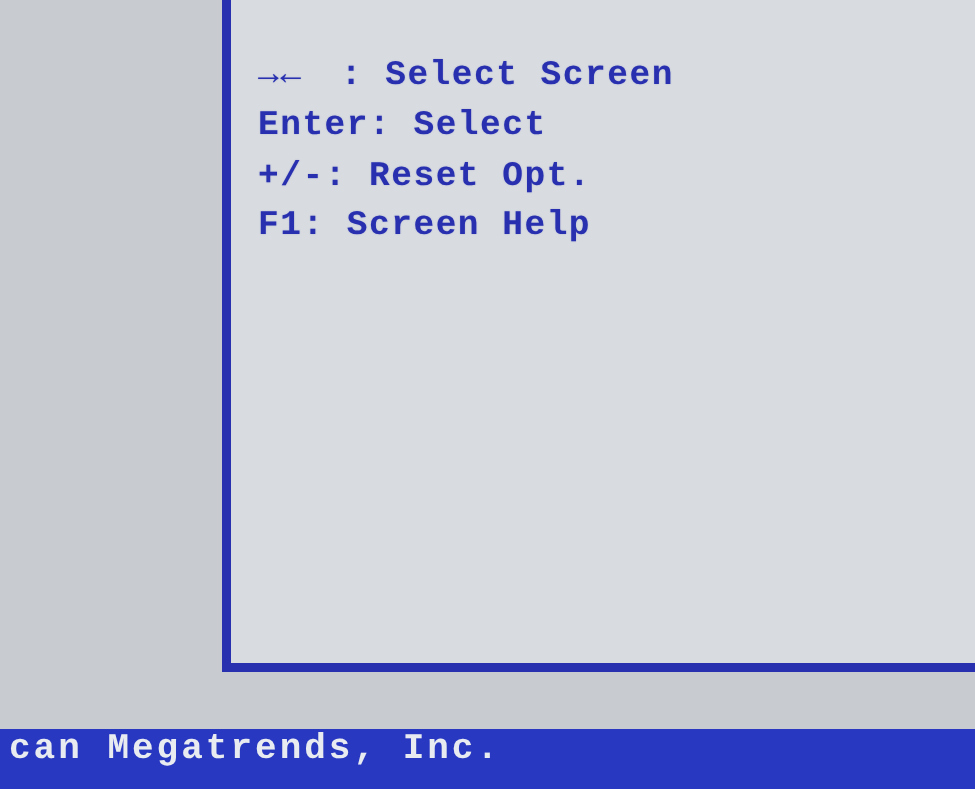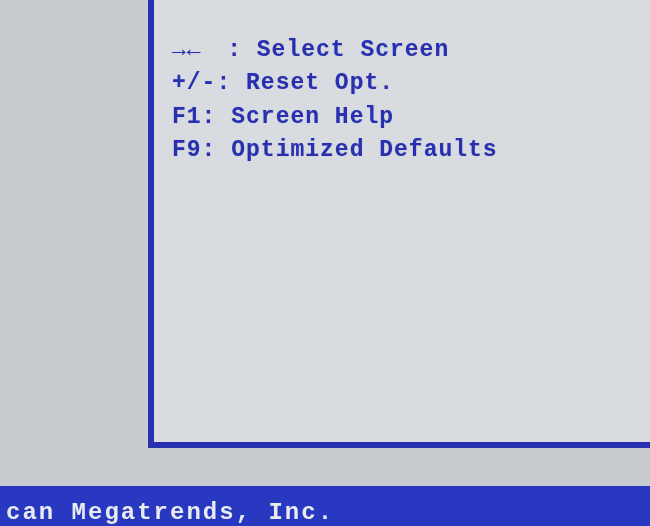--- a/index.html
+++ b/index.html
@@ -42,30 +42,30 @@
       right: 0;
       bottom: 0;
       height: 40px;
       background: #2838c0;
       color: #e8ecf0;
       font-size: 24px;
       font-weight: bold;
       letter-spacing: 2px;
       padding-left: 6px;
       display: flex;
-      align-items: flex-end;
+      align-items: flex-start;
       overflow: hidden;
       white-space: nowrap;
     }
   </style>
 </head>
 <body>
 
 <div class="bios-panel">
   <div class="help-line"><span class="key-arrows">→←</span>: <span>Select Screen</span></div>
+  <div class="help-line"><span>Enter</span>: <span>Select</span></div>
   <div class="help-line"><span>+/-</span>: <span>Reset Opt.</span></div>
   <div class="help-line"><span>F1</span>: <span>Screen Help</span></div>
-  <div class="help-line"><span>F9</span>: <span>Optimized Defaults</span></div>
 </div>
 
 <div class="footer-bar">
   <span>can Megatrends, Inc.</span>
 </div>
 
 </body></html>

